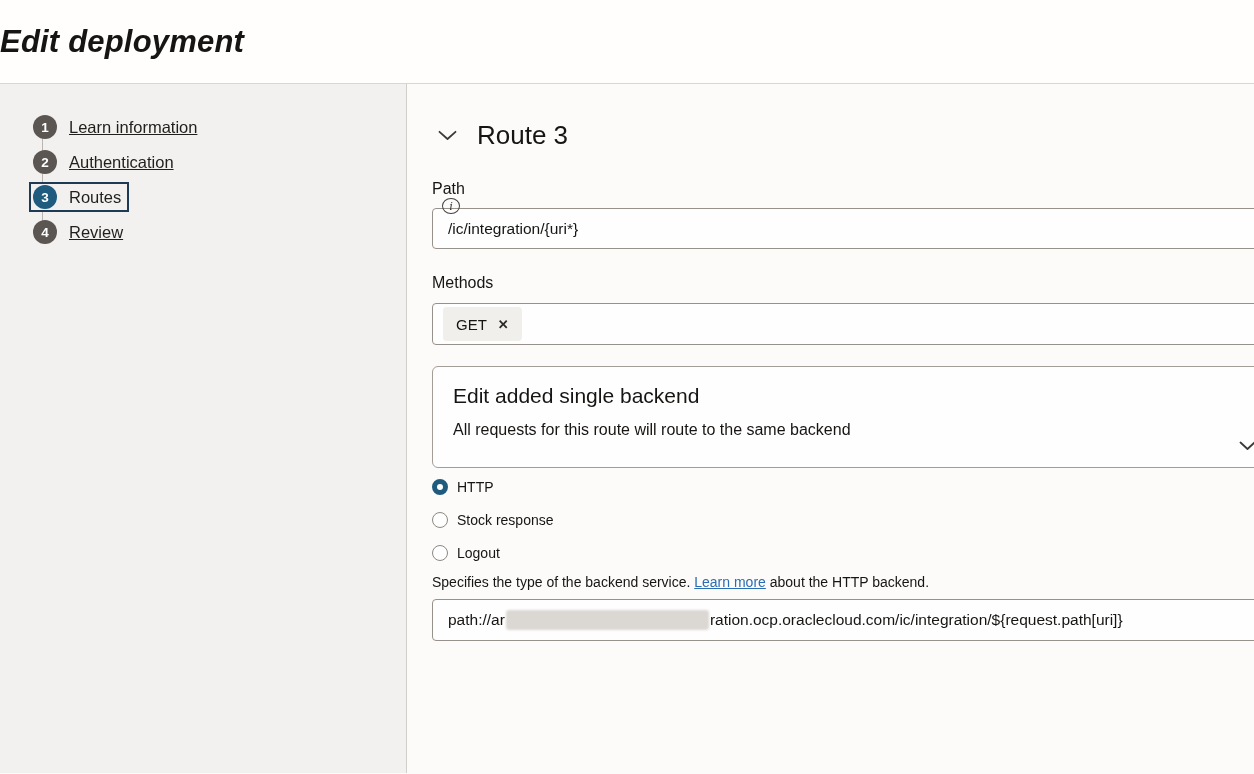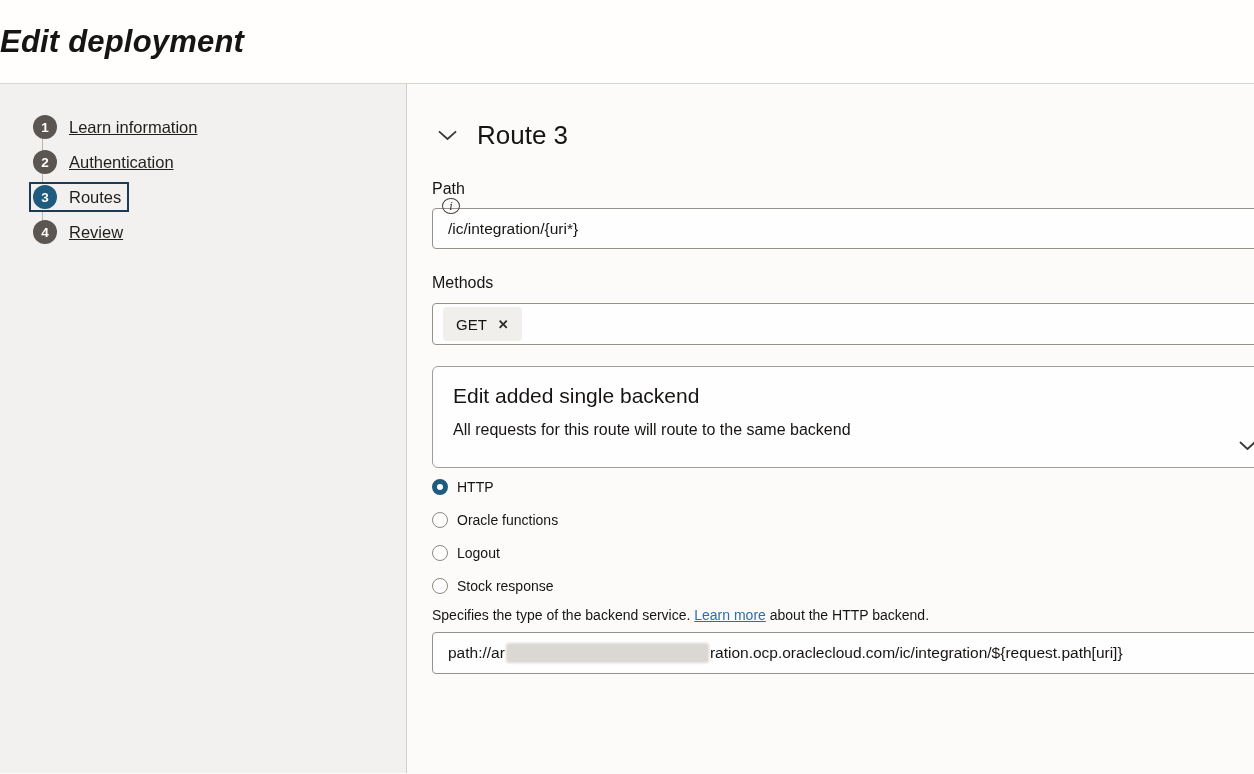--- a/index.html
+++ b/index.html
@@ -246,29 +246,25 @@
       </span>
     </div>
 
     <div class="radio-group">
       <div class="radio-row selected">
         <span class="radio-circle"></span>
         <span class="radio-label">HTTP</span>
       </div>
       <div class="radio-row">
         <span class="radio-circle"></span>
-        <span class="radio-label">Oracle functions</span>
+        <span class="radio-label">Stock response</span>
       </div>
       <div class="radio-row">
         <span class="radio-circle"></span>
         <span class="radio-label">Logout</span>
-      </div>
-      <div class="radio-row">
-        <span class="radio-circle"></span>
-        <span class="radio-label">Stock response</span>
       </div>
     </div>
 
     <div class="help-text"><span>Specifies the type of the backend service. </span><span class="help-link">Learn more</span><span> about the HTTP backend.</span></div>
 
     <div class="url-input-box">
         <span>path://ar</span>
         <span class="redaction"></span>
         <span>ration.ocp.oraclecloud.com/ic/integration/${request.path[uri]}</span>
       </div>

